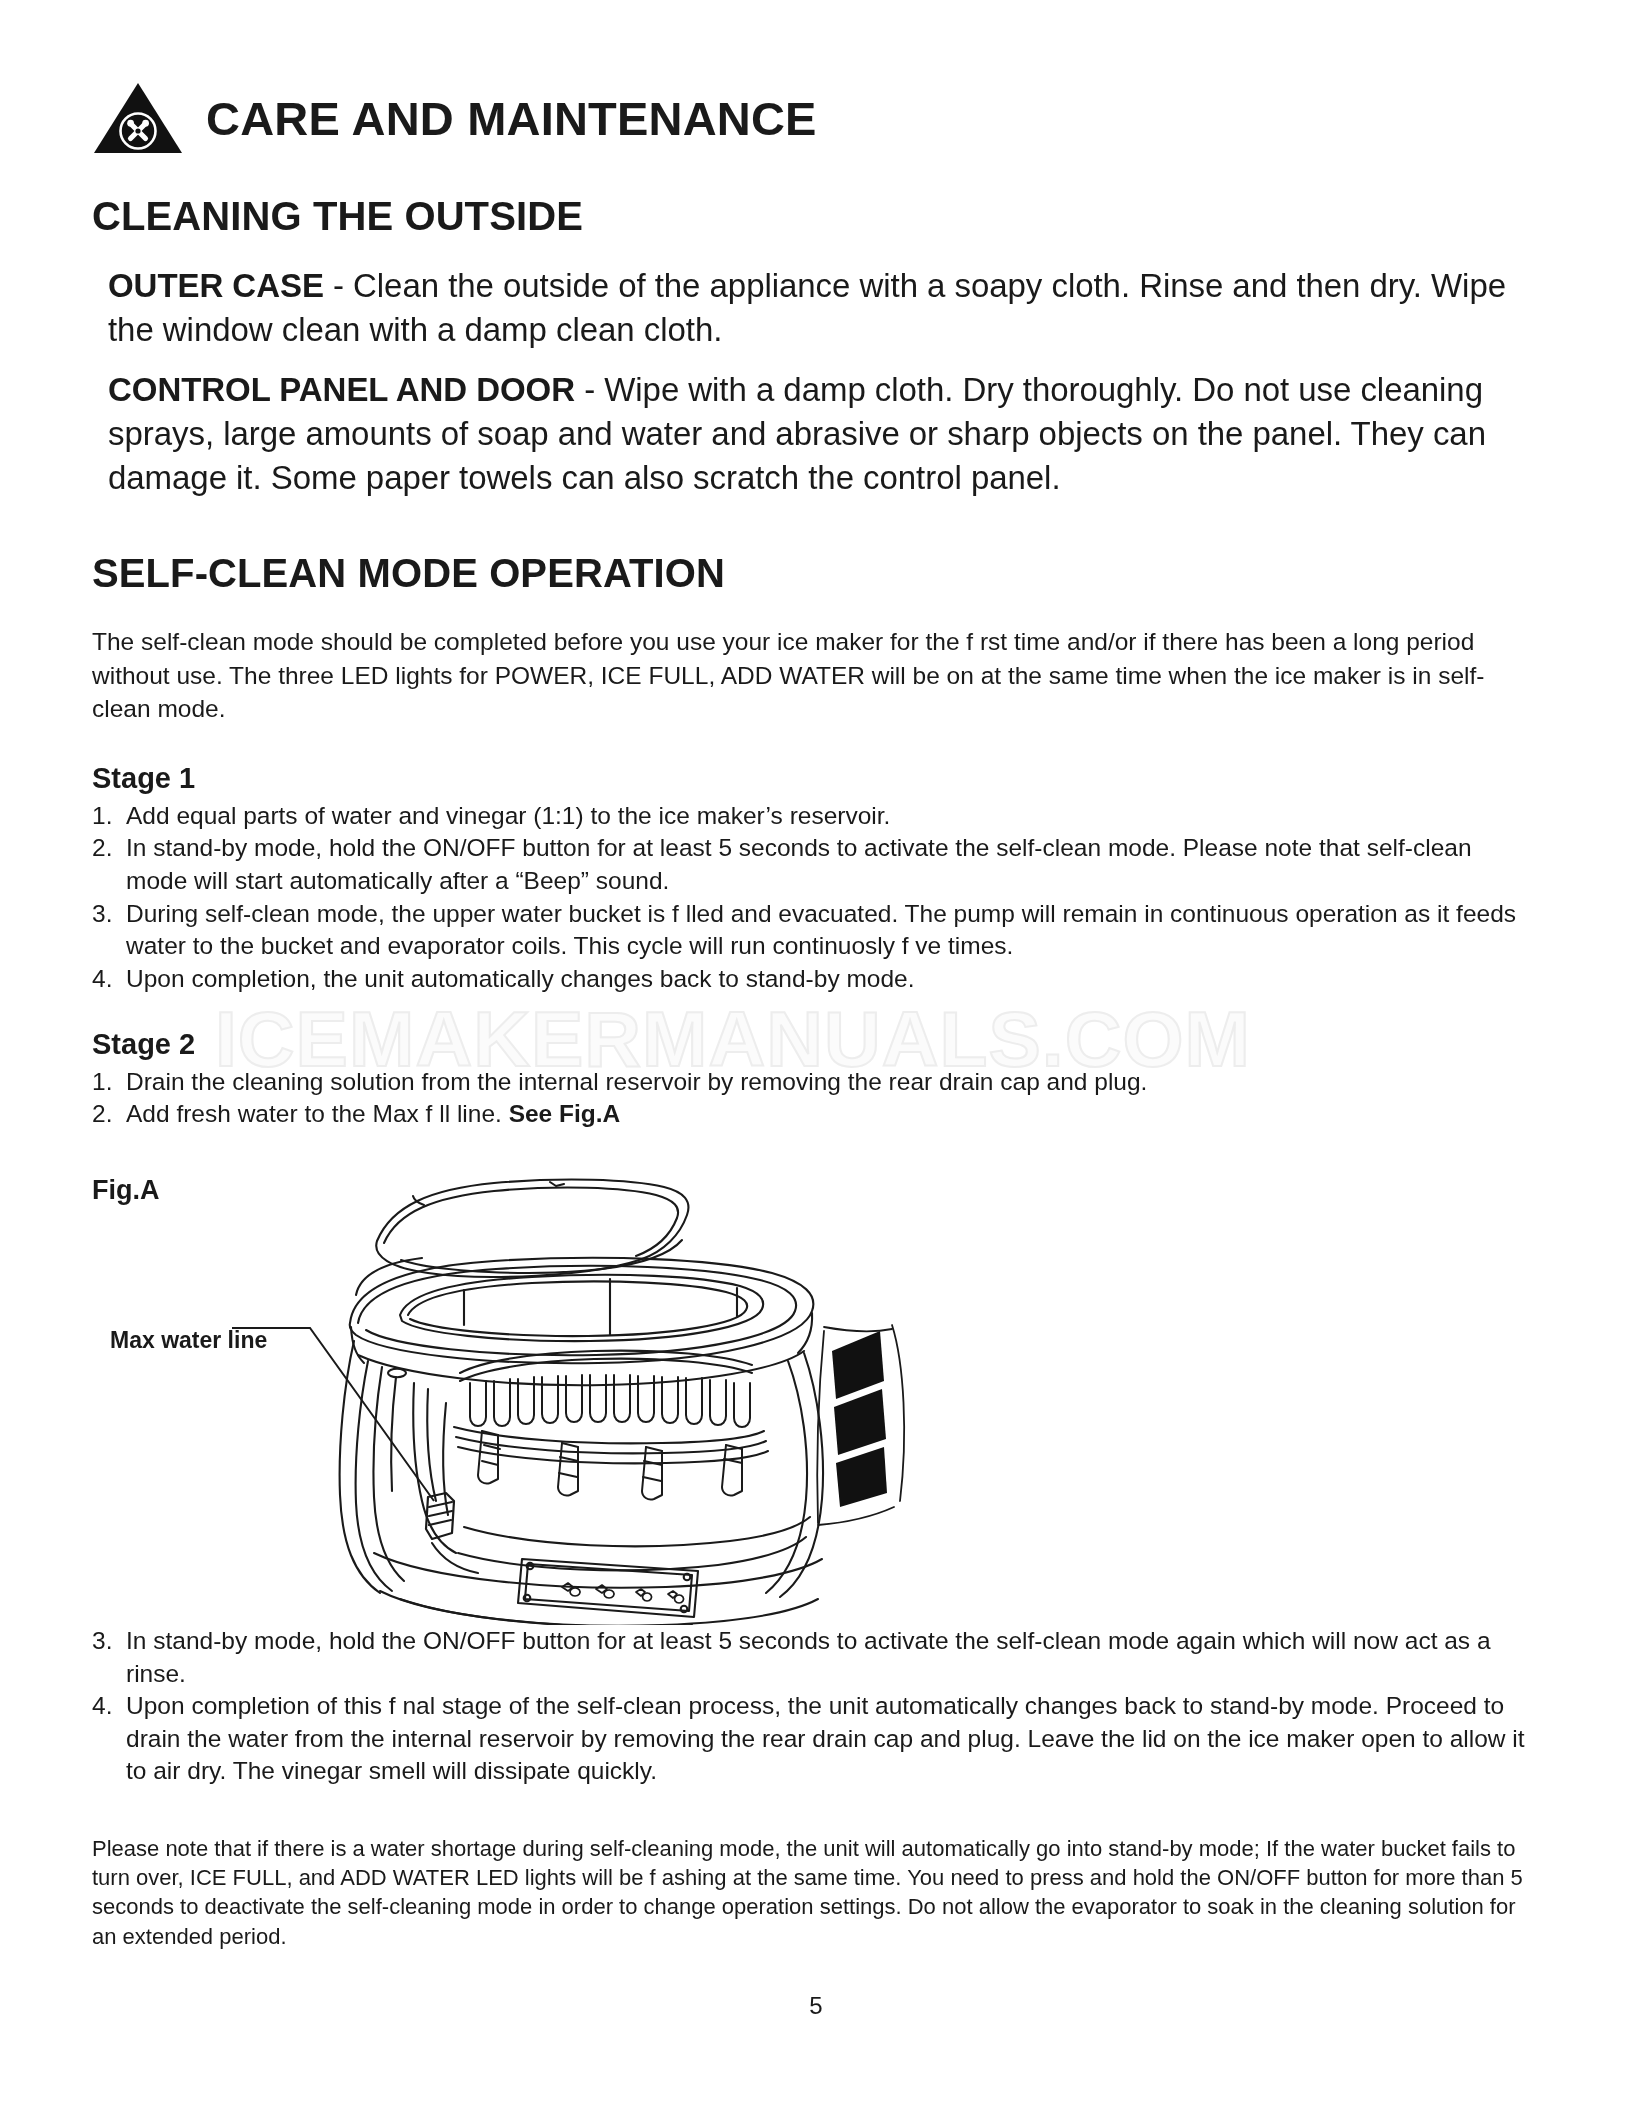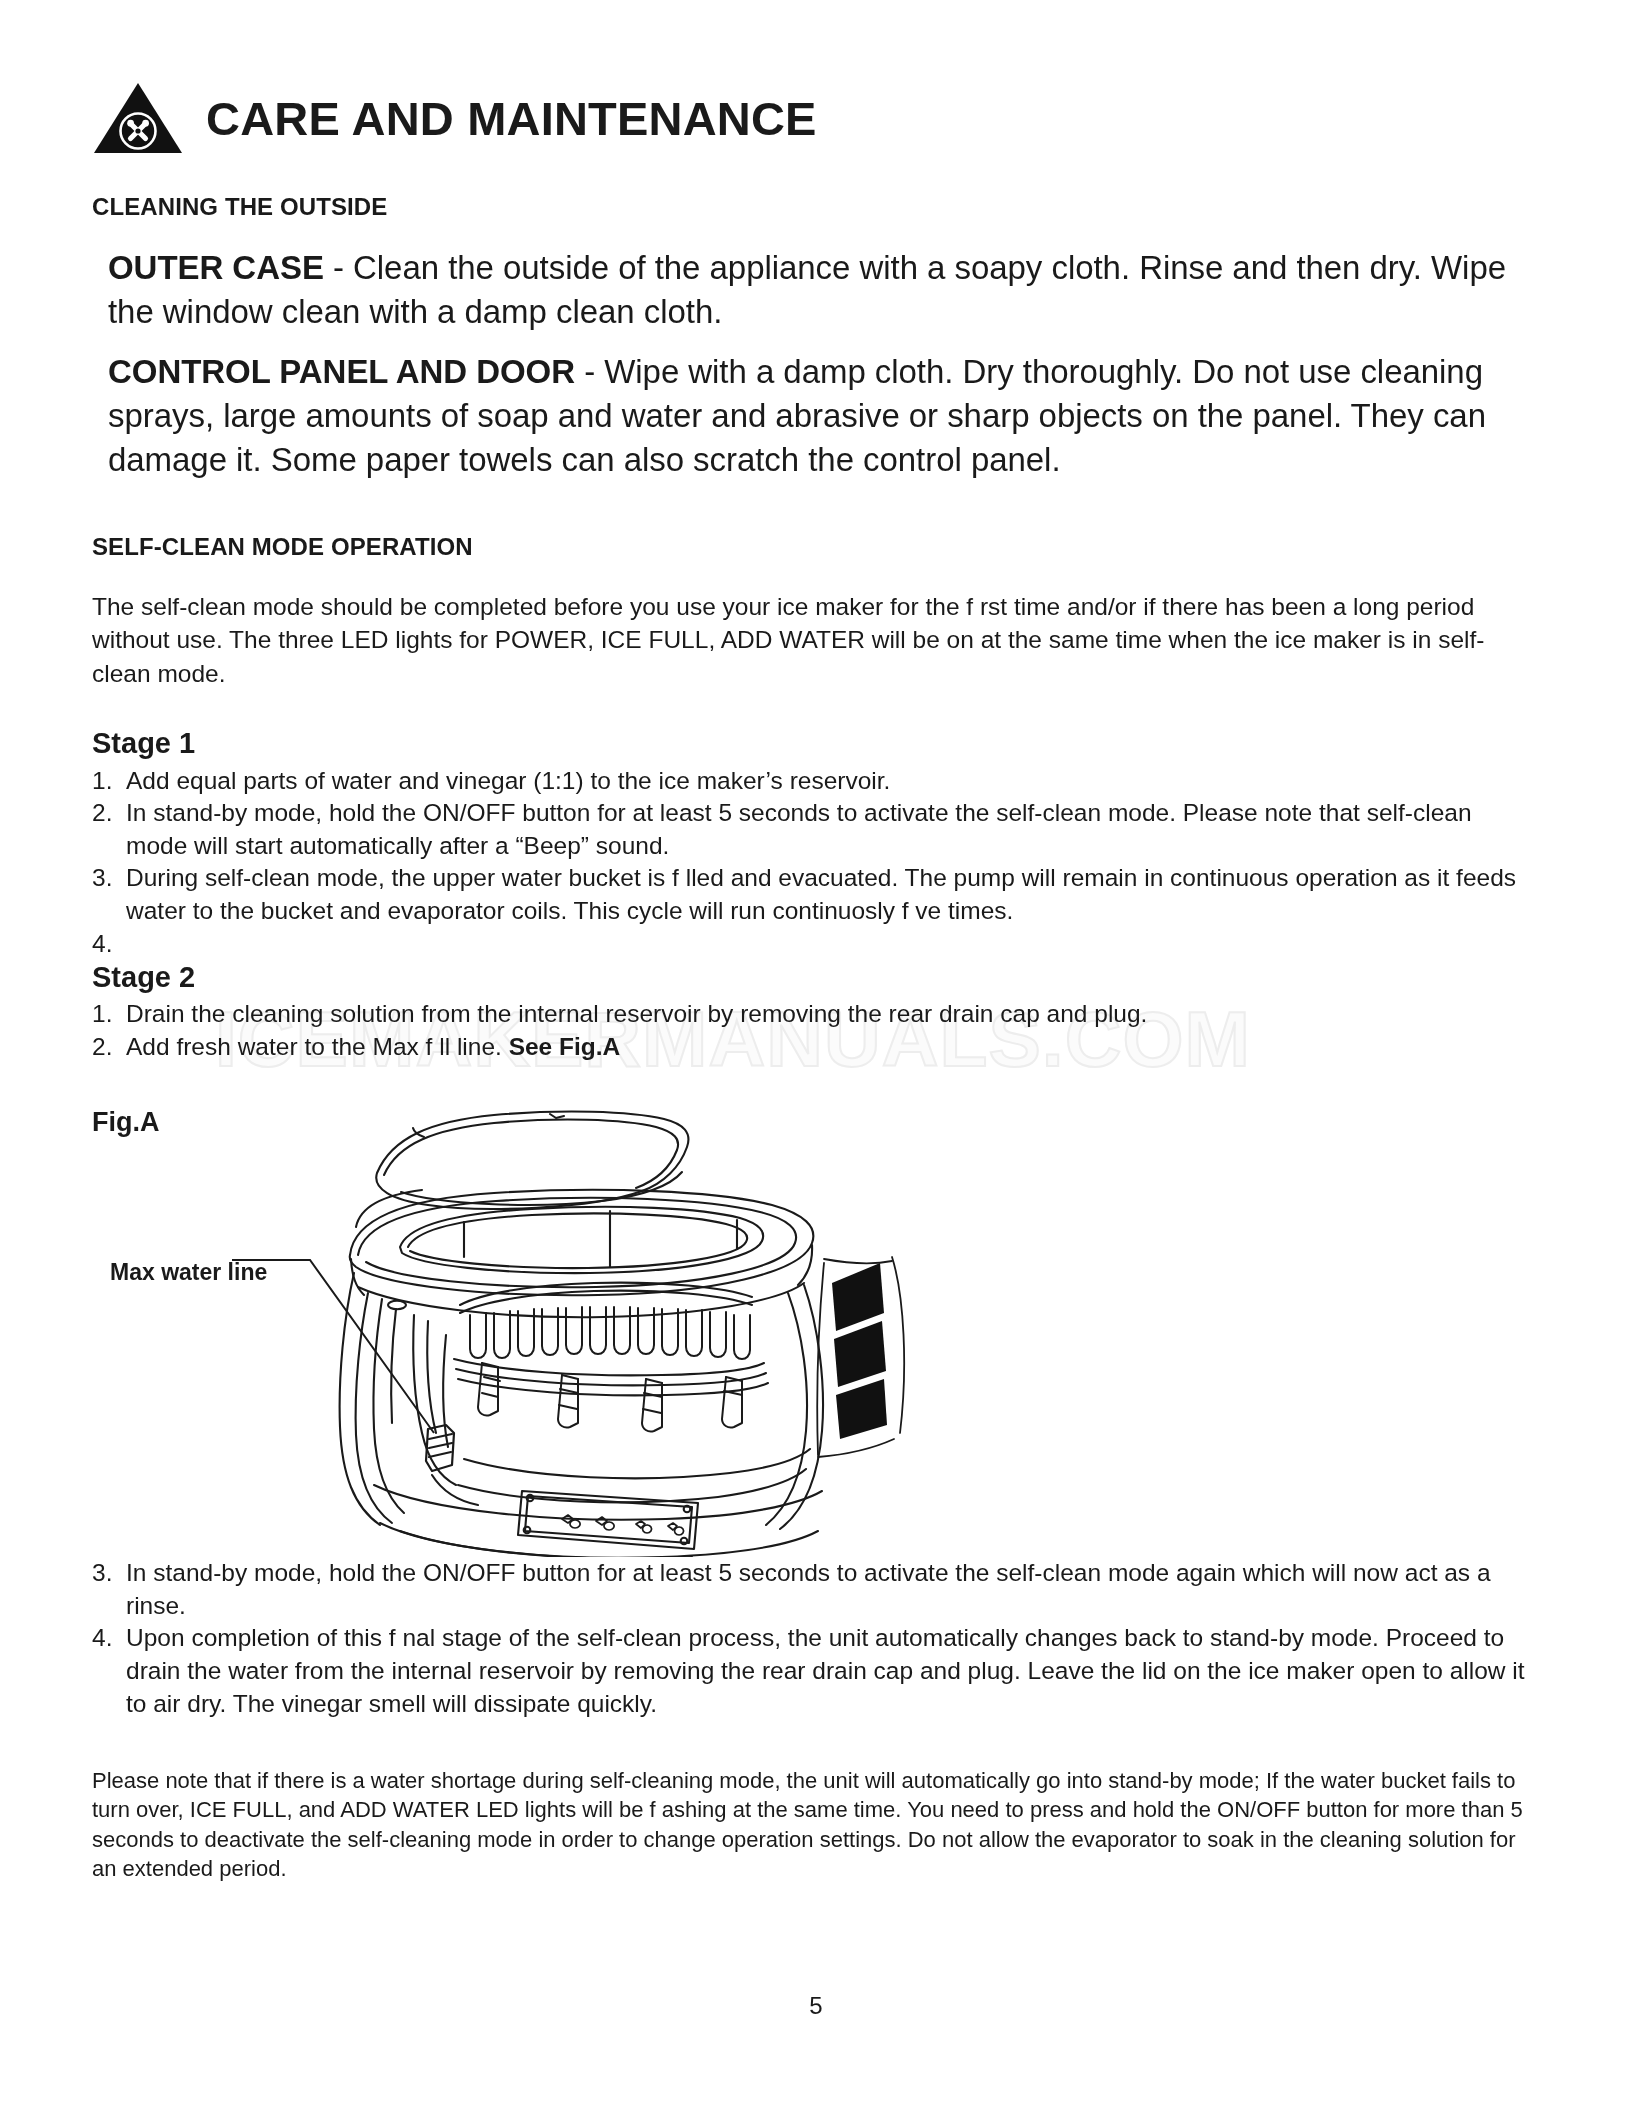--- a/index.html
+++ b/index.html
@@ -63,21 +63,21 @@
   }
   .doc-title {
     font-size: 47px;
     font-weight: bold;
     letter-spacing: 0.2px;
     line-height: 1;
     white-space: nowrap;
   }
 
   h2.section {
-    font-size: 24px;
+    font-size: 40px;
     font-weight: bold;
     letter-spacing: 0.1px;
     margin: 38px 0 26px 0;
     line-height: 1.1;
   }
   h2.section.sc {
     margin-top: 52px;
     margin-bottom: 30px;
   }
 
@@ -204,21 +204,21 @@
 
     <h2 class="section sc">SELF-CLEAN MODE OPERATION</h2>
 
     <p class="intro">The self-clean mode should be completed before you use your ice maker for the f rst time and/or if there has been a long period without use. The three LED lights for POWER, ICE FULL, ADD WATER will be on at the same time when the ice maker is in self-clean mode.</p>
 
     <div class="stage-title">Stage 1</div>
     <ol class="steps">
       <li><span class="num">1.</span><span>Add equal parts of water and vinegar (1:1) to the ice maker’s reservoir.</span></li>
       <li><span class="num">2.</span><span>In stand-by mode, hold the ON/OFF button for at least 5 seconds to activate the self-clean mode. Please note that self-clean mode will start automatically after a “Beep” sound.</span></li>
       <li><span class="num">3.</span><span>During self-clean mode, the upper water bucket is f lled and evacuated. The pump will remain in continuous operation as it feeds water to the bucket and evaporator coils. This cycle will run continuosly f ve times.</span></li>
-      <li><span class="num">4.</span></li>
+      <li><span class="num">4.</span><span>Upon completion, the unit automatically changes back to stand-by mode.</span></li>
     </ol>
 
     <div class="stage-gap"></div>
 
     <div class="stage-title">Stage 2</div>
     <ol class="steps">
       <li><span class="num">1.</span><span>Drain the cleaning solution from the internal reservoir by removing the rear drain cap and plug.</span></li>
       <li><span class="num">2.</span><span>Add fresh water to the Max f ll line. </span><b>See Fig.A</b></li>
     </ol>
 

